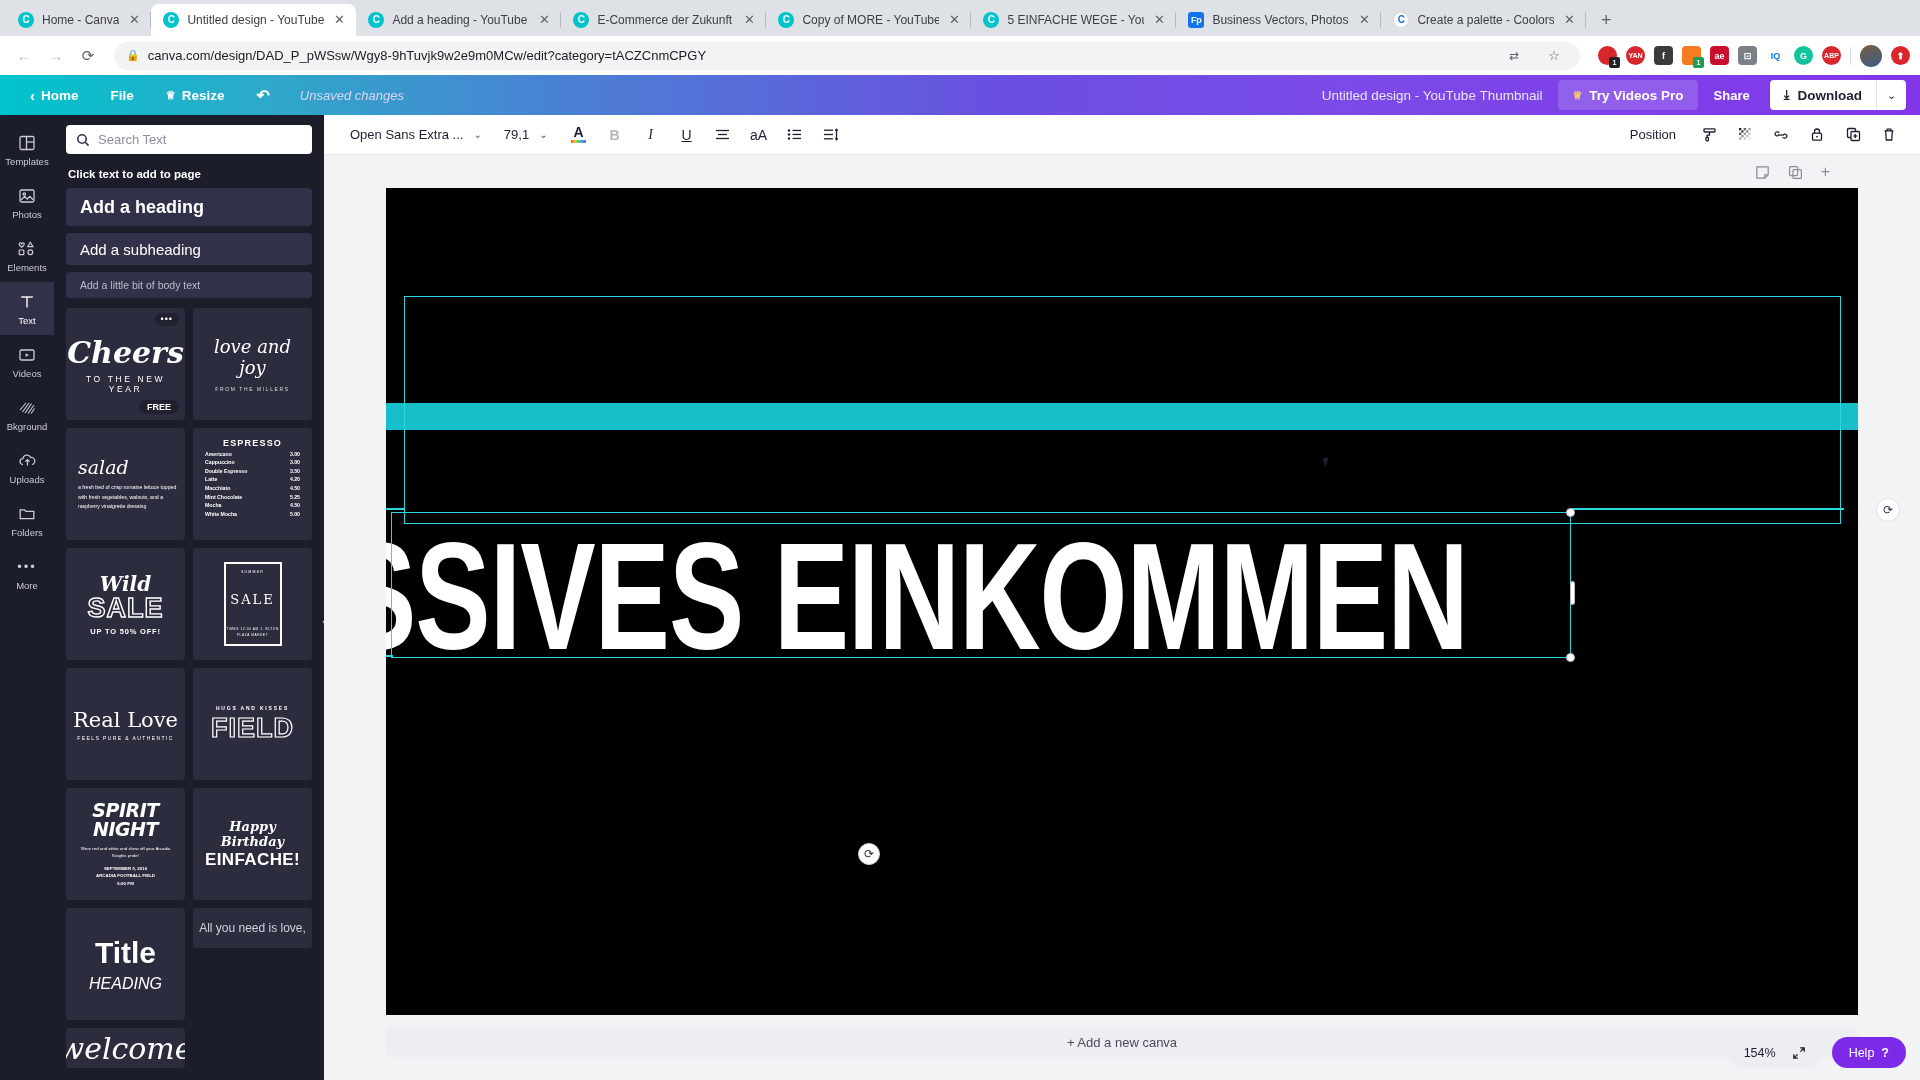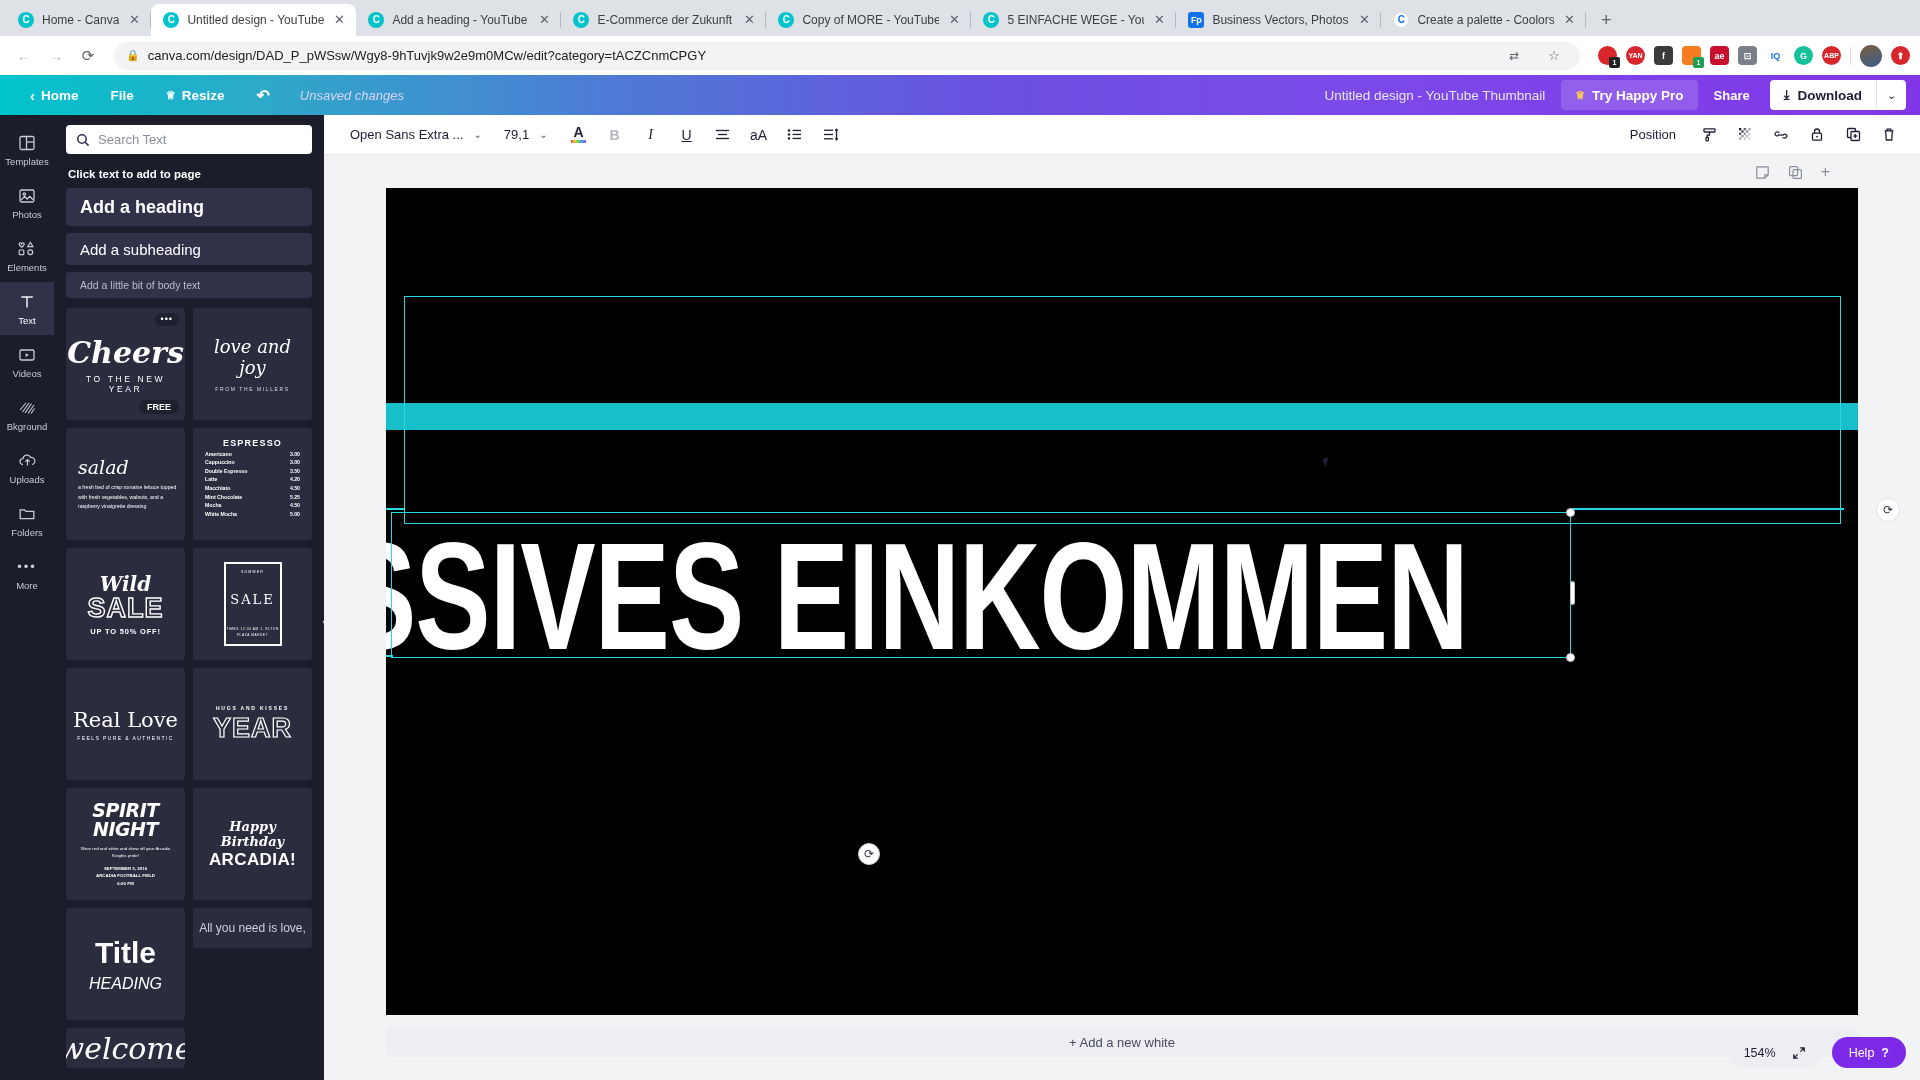--- a/index.html
+++ b/index.html
@@ -419,21 +419,21 @@
   <div class="hdr-item">File</div>
   <div class="hdr-item">
     <span style="font-size:11px;">♕</span>
     <span>Resize</span>
   </div>
   <div class="hdr-item" style="font-size:16px;">↶</div>
   <div class="hdr-muted">Unsaved changes</div>
   <div id="doc-title">Untitled design - YouTube Thumbnail</div>
   <div id="try-pro">
     <span style="font-size:11px;color:#ffd24d;">♕</span>
-    <span>Try Happy Pro</span>
+    <span>Try Videos Pro</span>
   </div>
   <div id="share-btn">Share</div>
   <div id="download-grp">
     <div id="download-btn">
       <span style="font-size:13px;">⤓</span>
       <span>Download</span>
     </div>
     <div id="download-caret">⌄</div>
   </div>
 </div>
@@ -615,35 +615,35 @@
         </div>
       </div>
 
       <div class="tpl">
         <div class="s-reallove">Real Love</div>
         <div class="s-feels">FEELS PURE &amp; AUTHENTIC</div>
       </div>
 
       <div class="tpl">
         <div class="s-hugs">HUGS AND KISSES</div>
-        <div class="s-xoxo">YEAR</div>
+        <div class="s-xoxo">FIELD</div>
       </div>
 
       <div class="tpl">
         <div class="s-spirit">SPIRIT</div>
         <div class="s-spirit">NIGHT</div>
         <div class="s-spirit-body">Wear red and white and show off your Arcadia Knights pride!</div>
         <div class="s-spirit-info" style="white-space:pre-line;">SEPTEMBER 5, 2016
 ARCADIA FOOTBALL FIELD
 6:00 PM</div>
       </div>
 
       <div class="tpl">
         <div class="s-happybday">Happy Birthday</div>
-        <div class="s-michelle">ARCADIA!</div>
+        <div class="s-michelle">EINFACHE!</div>
       </div>
 
       <div class="tpl">
         <div class="s-title">Title</div>
         <div class="s-heading">HEADING</div>
       </div>
 
       <div class="tpl" style="height:40px;">
         <div class="s-allyouneed">All you need is love,</div>
       </div>
@@ -794,21 +794,21 @@
             <span class="handle" style="right:-5px;bottom:-5px;"></span>
             <span class="handle" style="right:-5px;top:68px;width:5px;height:24px;border-radius:3px;"></span>
           </div>
 
           <div id="rotate-ico">⟳</div>
           <div id="cursor-arrow"></div>
         </div>
         <div id="rotate-side">⟳</div>
       </div>
 
-      <div id="add-page-bar">+ Add a new white</div>
+      <div id="add-page-bar">+ Add a new canva</div>
 
       <div id="bottom-right">
         <div id="zoom-pill">
           <span>154%</span>
           <span>
             <svg width="14" height="14" viewBox="0 0 14 14" fill="none" stroke="#1f1f33" stroke-width="1.3">
               <path d="M8.2 1.8h4v4M12.2 1.8L8.4 5.6M5.8 12.2h-4v-4M1.8 12.2l3.8-3.8"></path>
             </svg>
           </span>
         </div>

